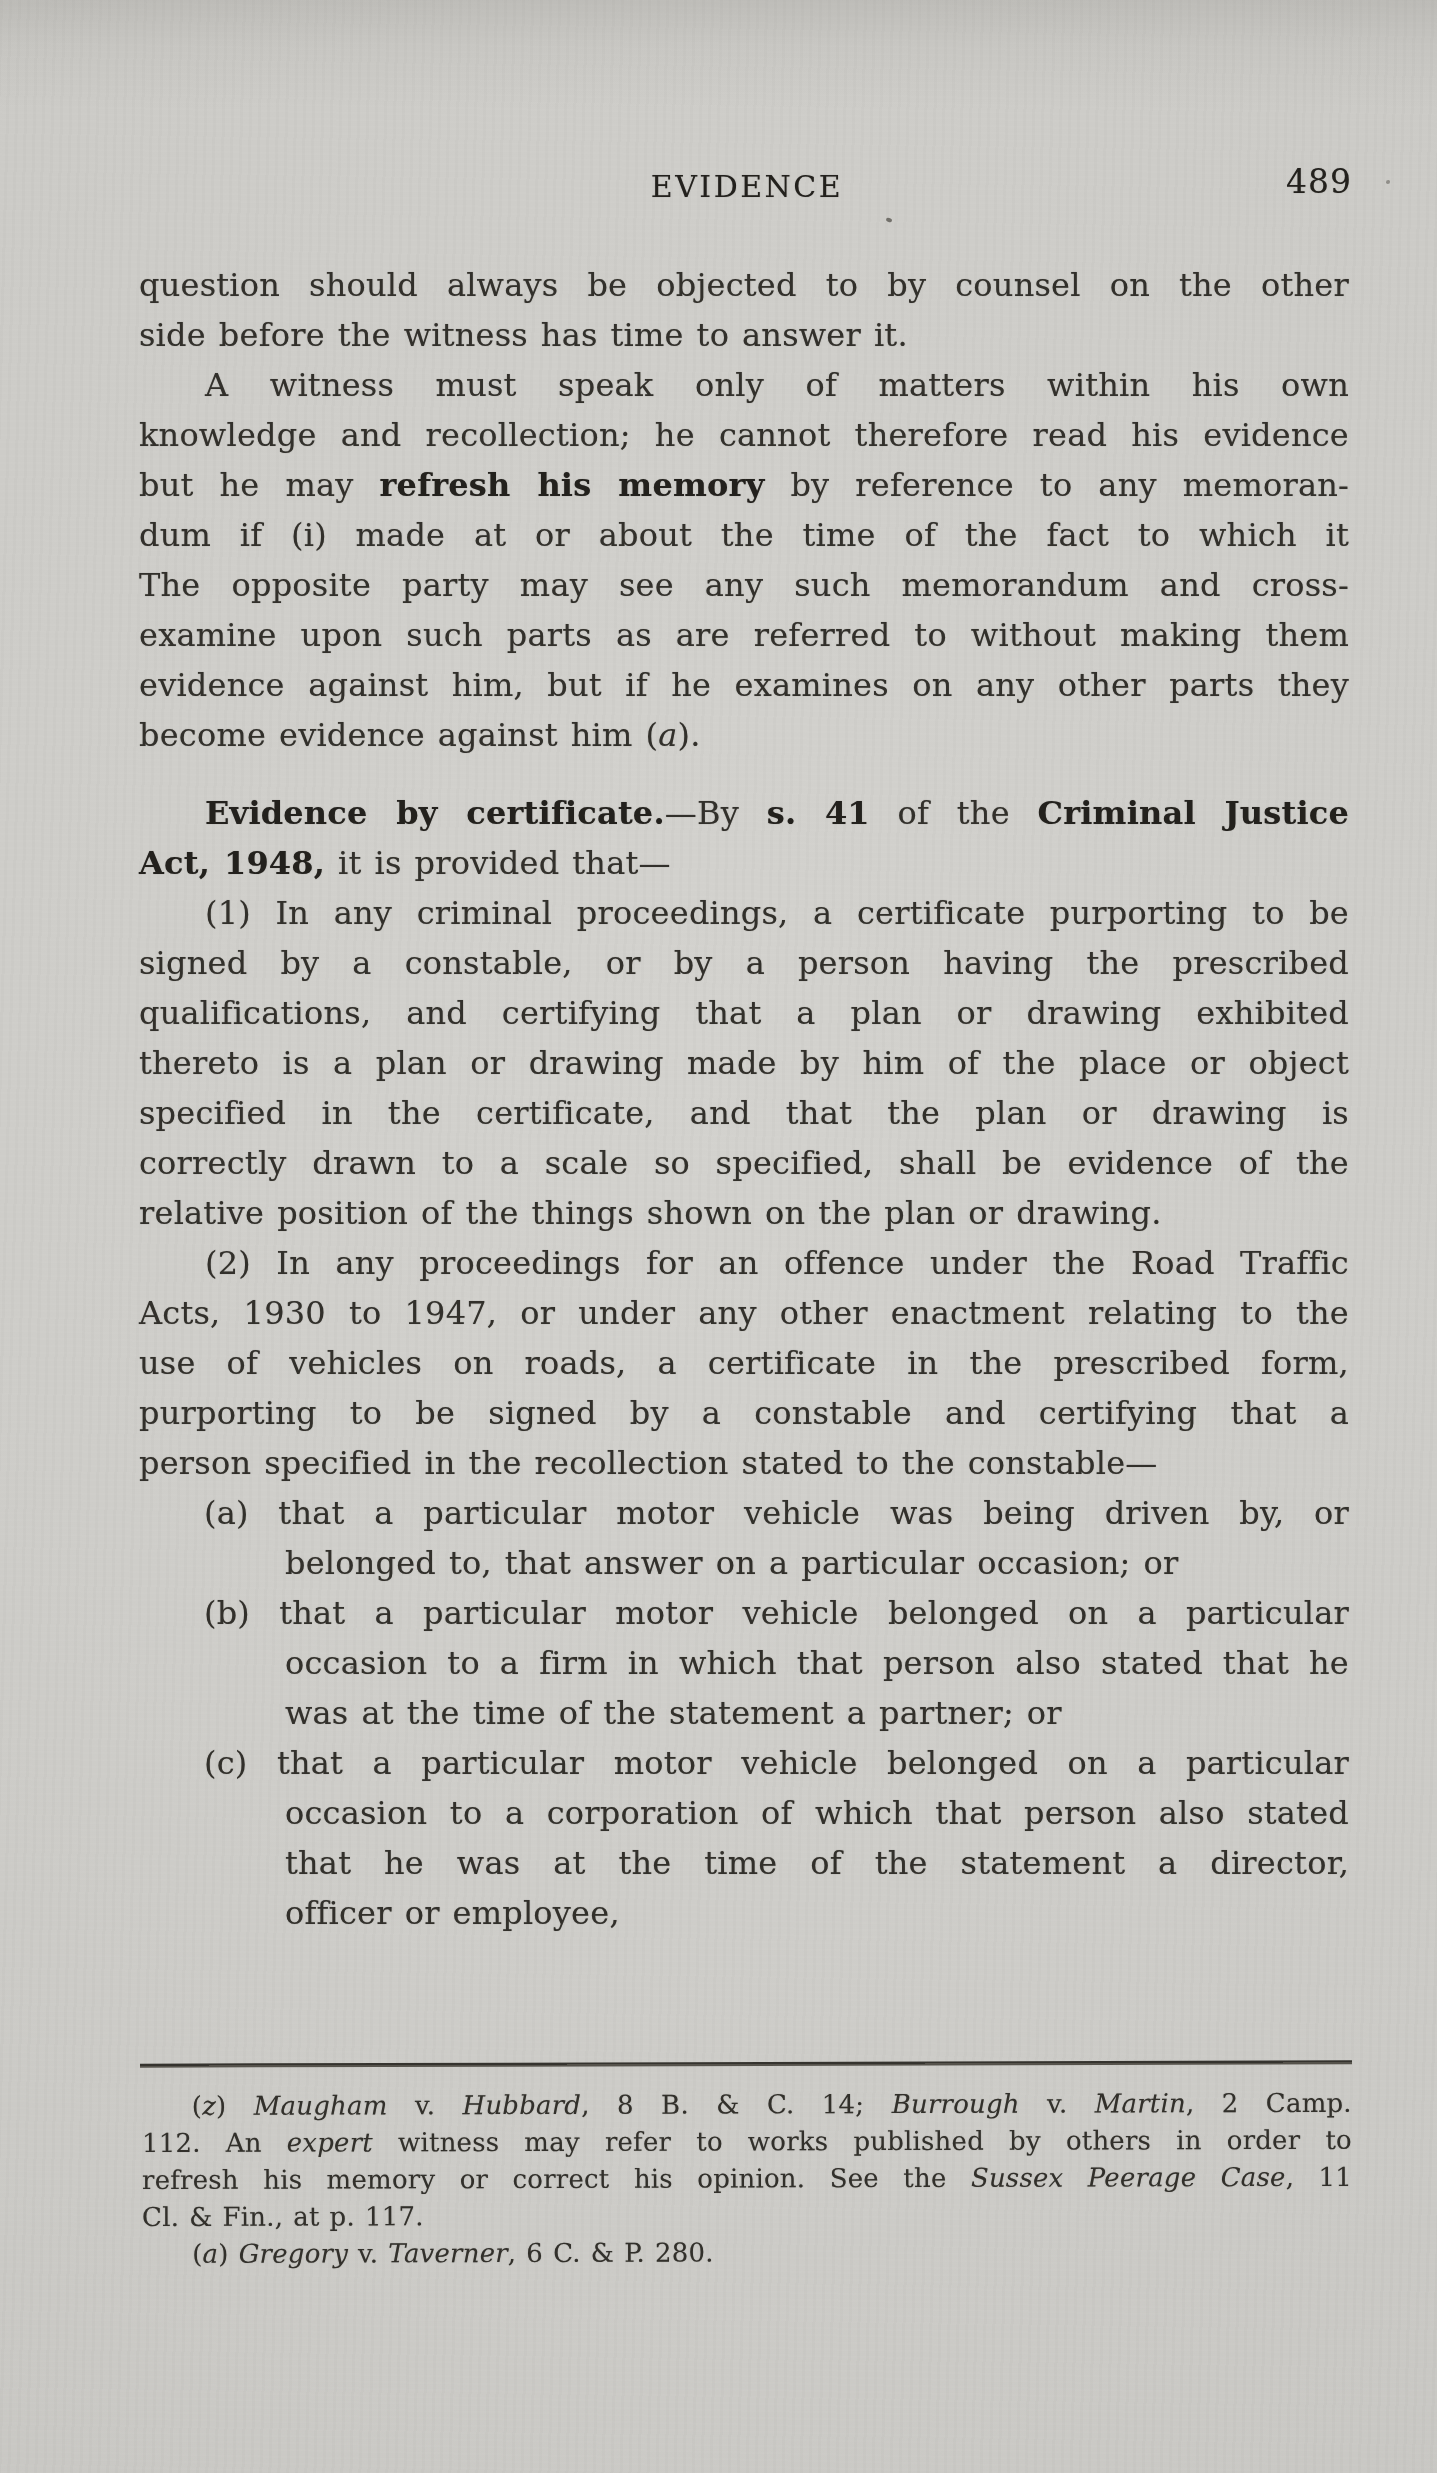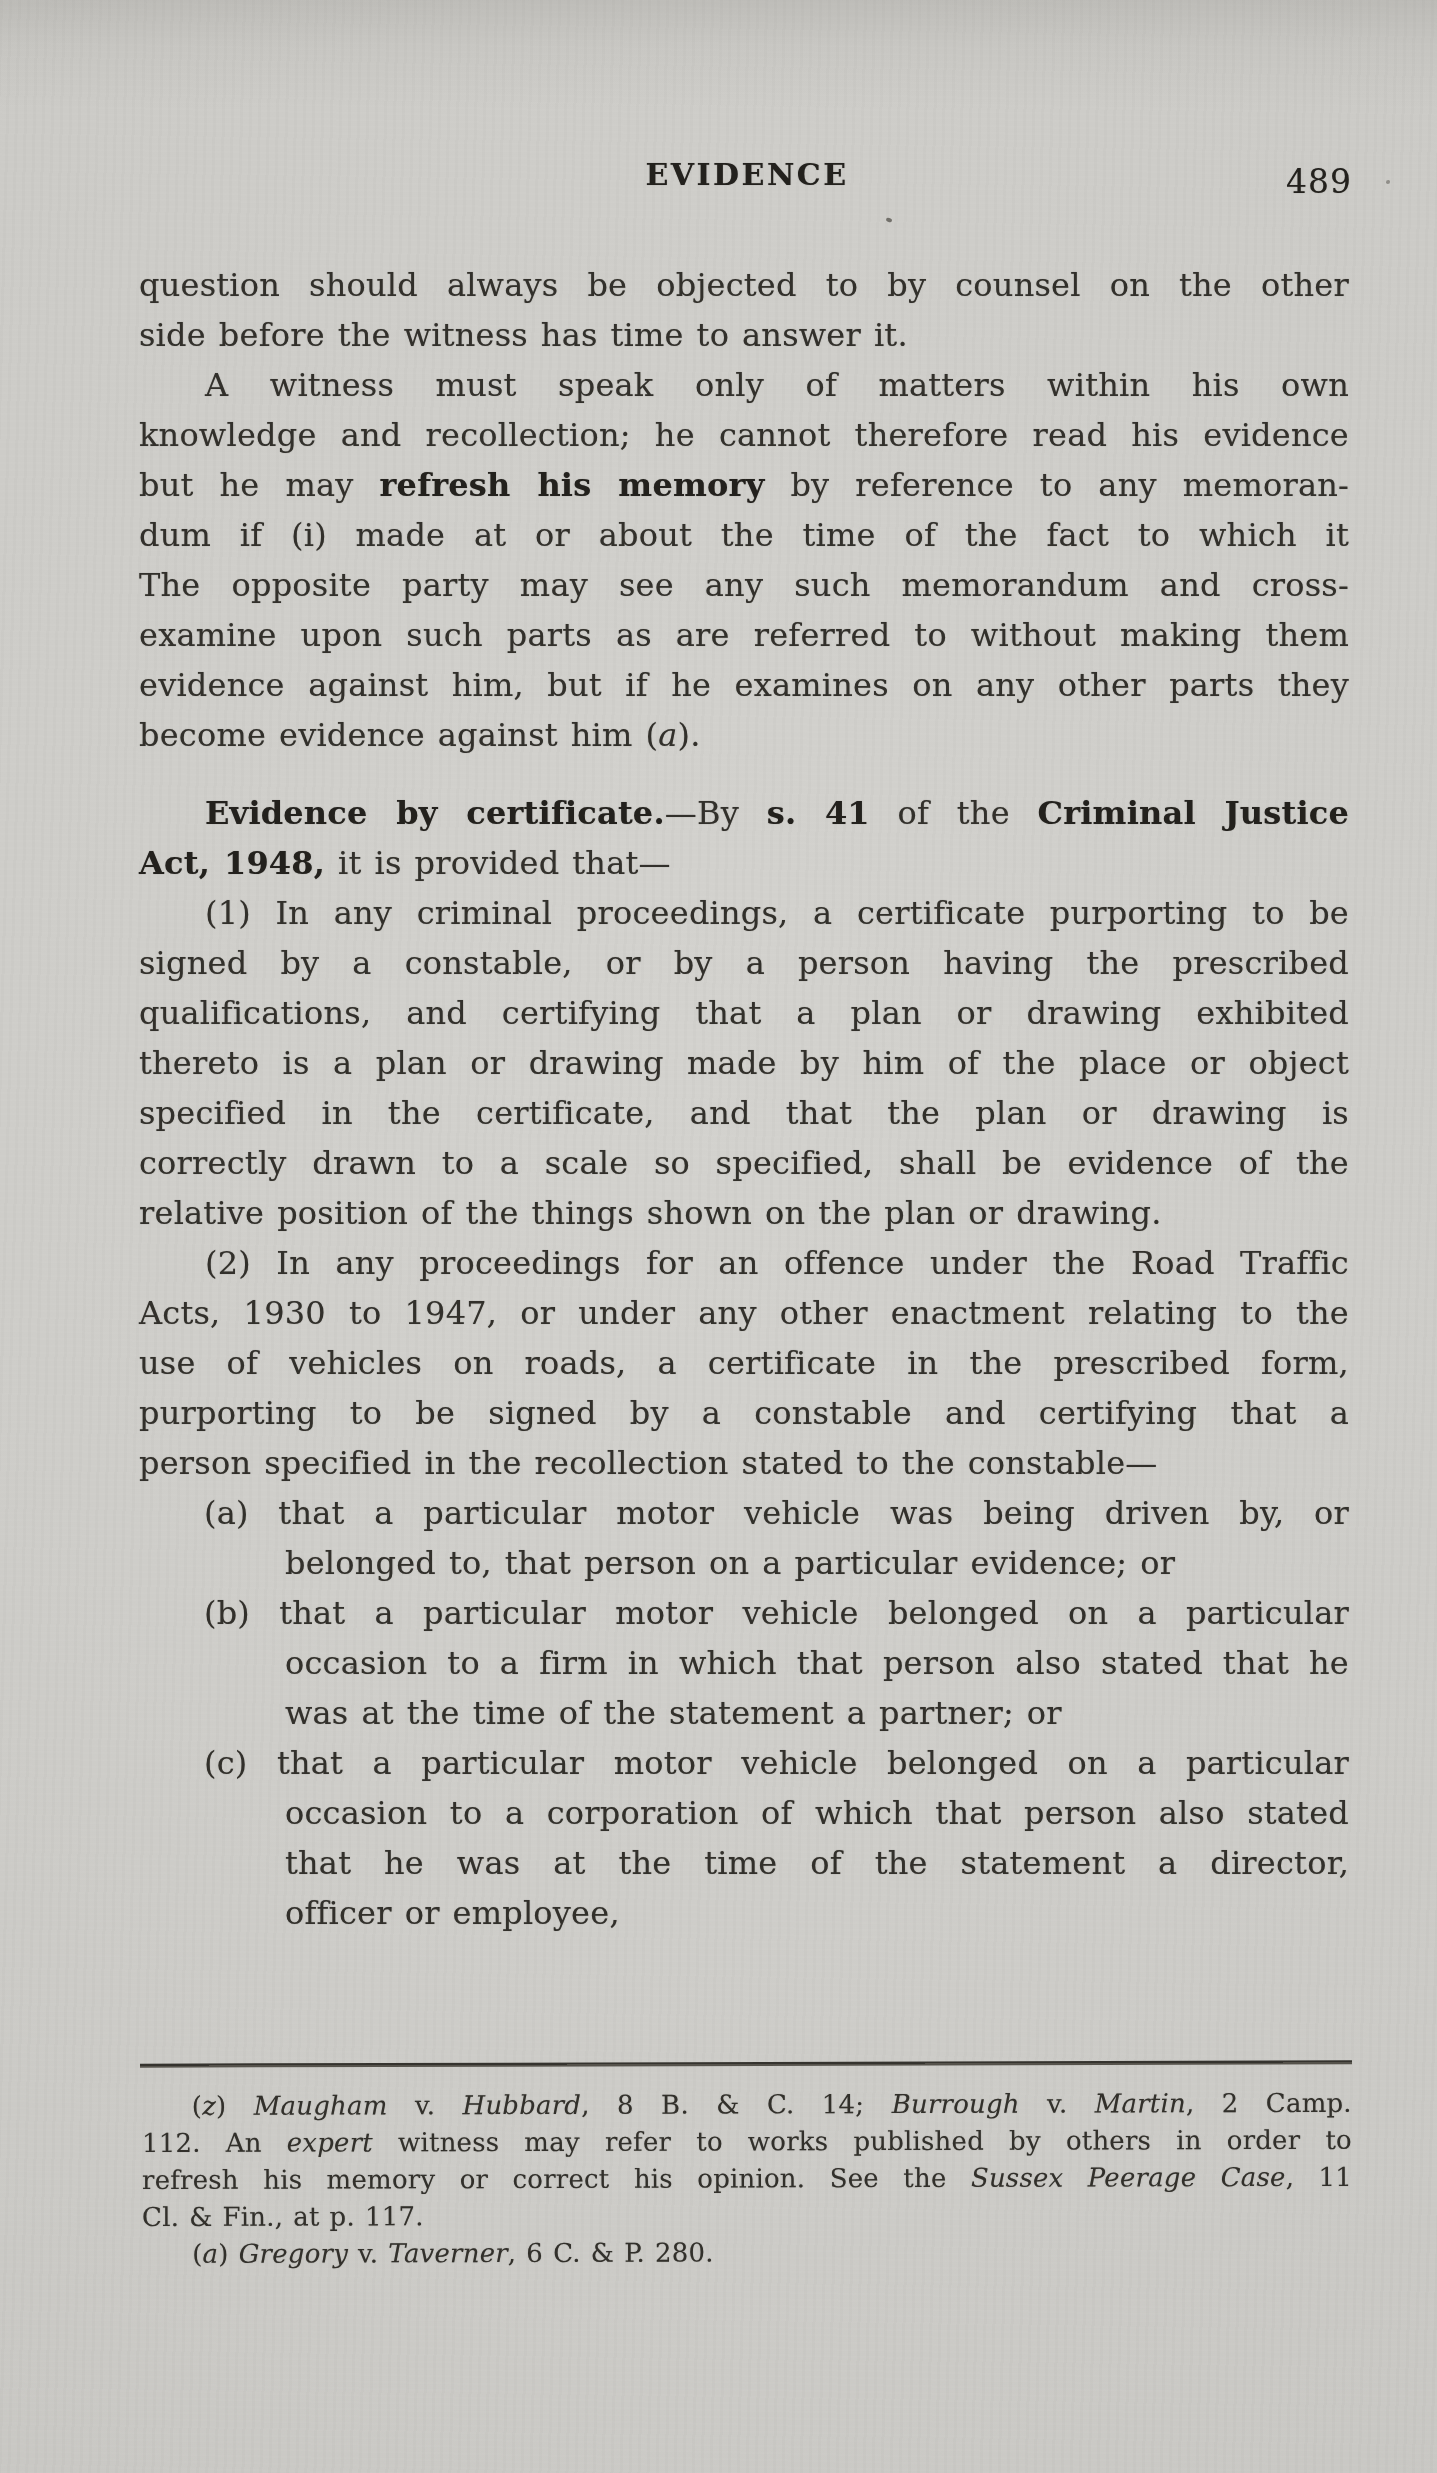--- a/index.html
+++ b/index.html
@@ -11,22 +11,22 @@
     font-family: "DejaVu Serif", "Liberation Serif", serif;
     color: var(--ink, #32302b);
     background:
       linear-gradient(180deg, rgba(96,94,88,.14) 0px, rgba(96,94,88,.05) 46px, rgba(96,94,88,0) 110px),
       repeating-linear-gradient(91.5deg, rgba(0,0,0,.014) 0 3px, rgba(0,0,0,0) 3px 9px),
       repeating-linear-gradient(1.2deg, rgba(255,255,255,.022) 0 2px, rgba(255,255,255,0) 2px 7px),
       radial-gradient(130% 95% at 48% 42%, #d3d2ce 0%, #cccbc7 52%, #c7c6c2 82%, #bfbeba 100%);
   }
   
   .running-title {
-    position: absolute; left: 142px; top: 160px; width: 1210px;
-    text-align: center; font-weight: bold; font-size: 30px; line-height: 30px;
+    position: absolute; left: 142px; top: 172px; width: 1210px;
+    text-align: center; font-weight: normal; font-size: 30px; line-height: 30px;
     letter-spacing: 2.5px; color: var(--ink-bold, #23211d);
     text-shadow: 0 0 1px rgba(35,33,29,.4);
   }
   .page-number {
     position: absolute; top: 165px; right: 85px;
     font-size: 33px; line-height: 33px; letter-spacing: 1px;
     color: var(--ink-bold, #23211d); text-shadow: 0 0 1px rgba(35,33,29,.35);
   }
   
   .body-text {
@@ -105,21 +105,21 @@
       </div>
       <div class="block">
         <div class="ln j ind"><span>(2) In any proceedings for an offence under the Road Traffic</span></div>
         <div class="ln j"><span>Acts, 1930 to 1947, or under any other enactment relating to the</span></div>
         <div class="ln j"><span>use of vehicles on roads, a certificate in the prescribed form,</span></div>
         <div class="ln j"><span>purporting to be signed by a constable and certifying that a</span></div>
         <div class="ln l"><span>person specified in the recollection stated to the constable—</span></div>
       </div>
       <div class="block">
         <div class="ln j li1"><span>(a) that a particular motor vehicle was being driven by, or</span></div>
-        <div class="ln l li2"><span>belonged to, that person on a particular evidence; or</span></div>
+        <div class="ln l li2"><span>belonged to, that answer on a particular occasion; or</span></div>
       </div>
       <div class="block">
         <div class="ln j li1"><span>(b) that a particular motor vehicle belonged on a particular</span></div>
         <div class="ln j li2"><span>occasion to a firm in which that person also stated that he</span></div>
         <div class="ln l li2"><span>was at the time of the statement a partner; or</span></div>
       </div>
       <div class="block">
         <div class="ln j li1"><span>(c) that a particular motor vehicle belonged on a particular</span></div>
         <div class="ln j li2"><span>occasion to a corporation of which that person also stated</span></div>
         <div class="ln j li2"><span>that he was at the time of the statement a director,</span></div>

